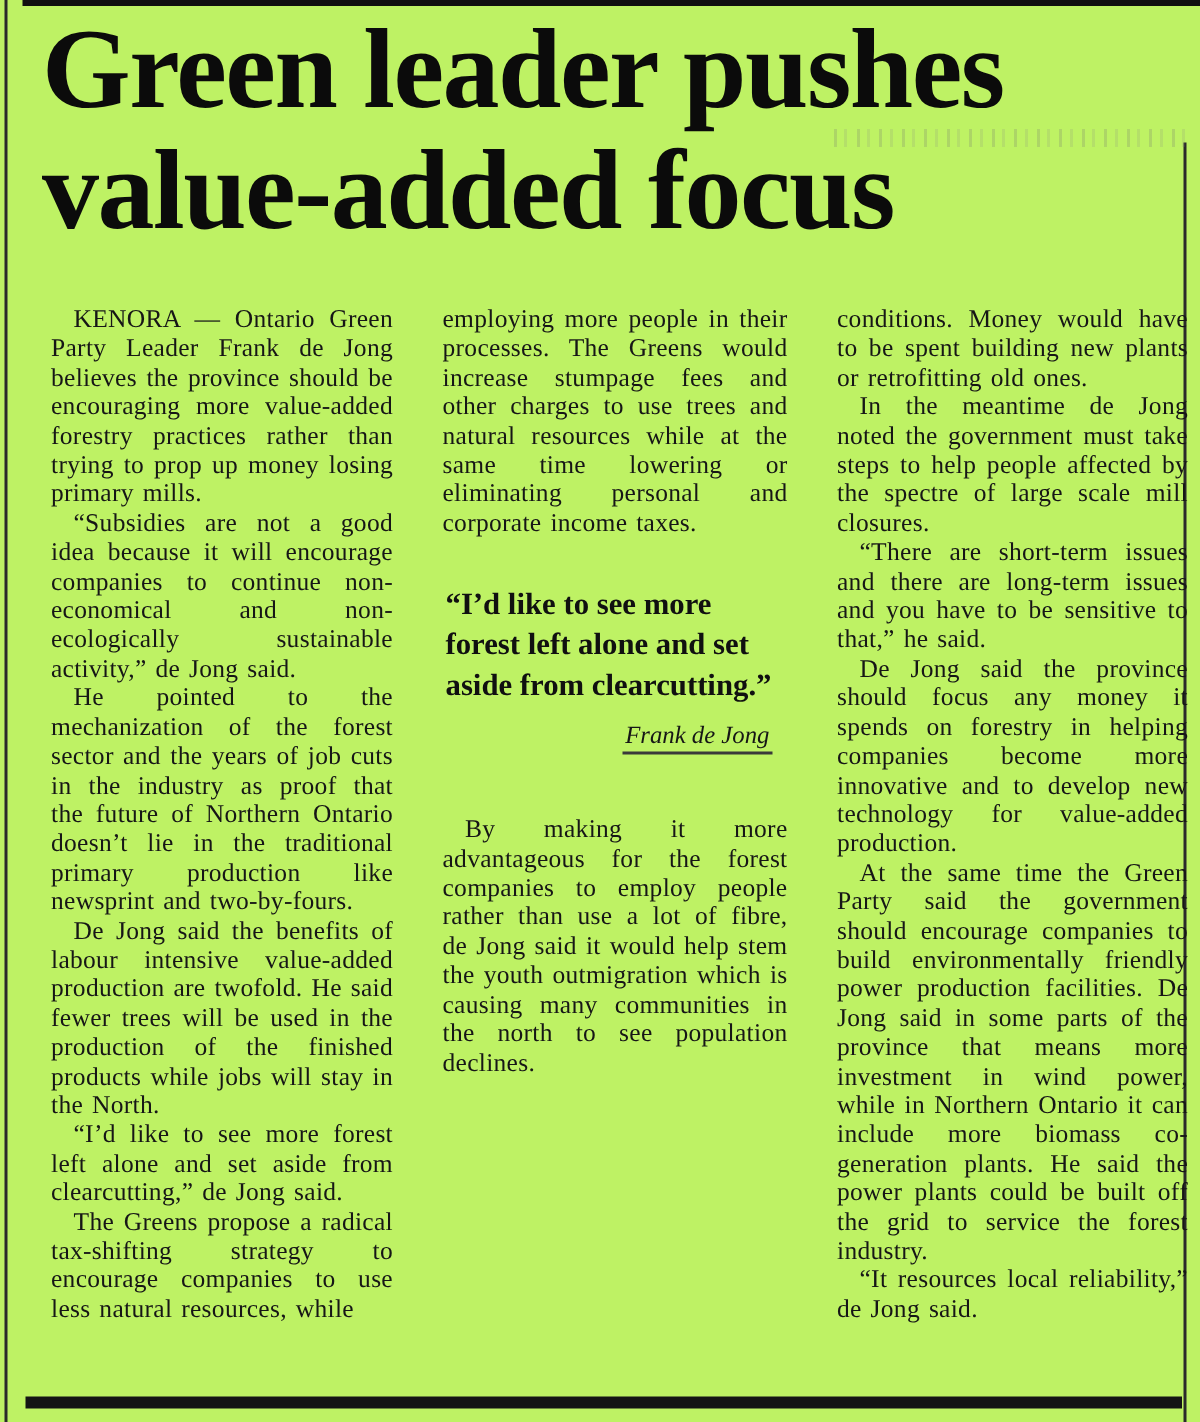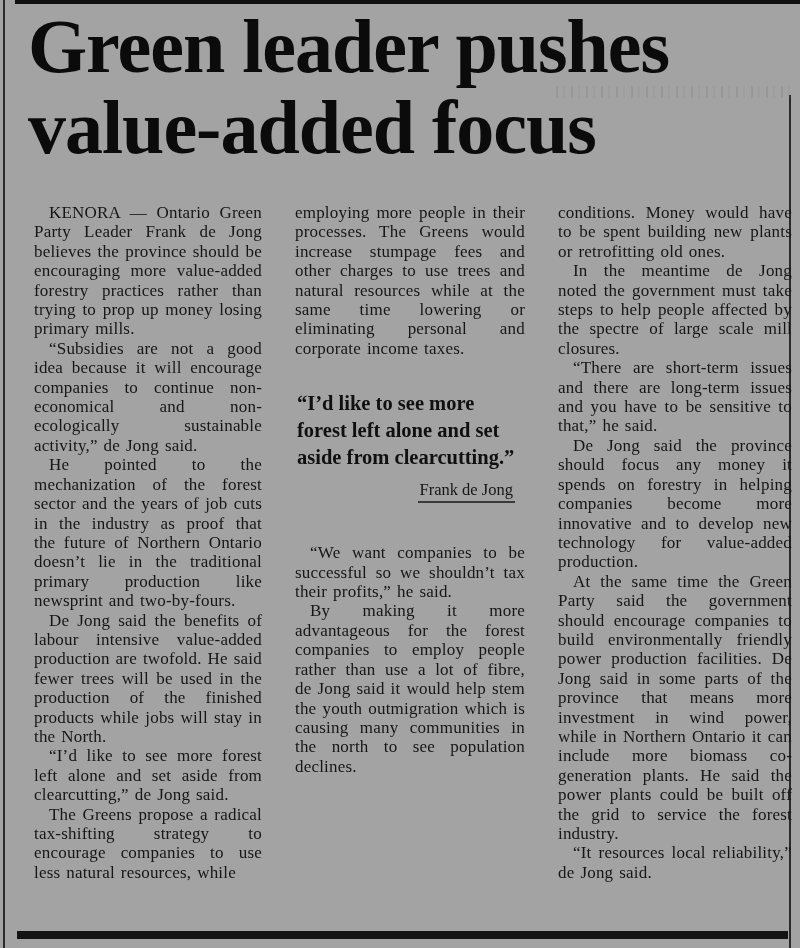--- a/index.html
+++ b/index.html
@@ -1,21 +1,21 @@
 <!DOCTYPE html>
 <html><head>
 <meta charset="utf-8">
 <style>
   html, body { margin:0; padding:0; background:#d8d8d4; }
   .page {
     position: relative;
     width: 800px;
     height: 948px;
     margin: 0 auto;
-    background: #a3a3a3;
+    background: #bef264;
     overflow: hidden;
     font-family: "Liberation Serif", serif;
     color: #161616;
   }
   
   .rule-top    { position:absolute; left:15px; right:0; top:0; height:4px; background:#101010; }
   .rule-left   { position:absolute; left:3px; top:0; bottom:0; width:2px; background:#2a2a2a; }
   .rule-right  { position:absolute; left:789px; top:95px; bottom:0; width:2px; background:#2a2a2a; }
   .rule-bottom { position:absolute; left:17px; width:771px; top:931px; height:8px; background:#141414; }
   .scan-smudge {
@@ -48,21 +48,21 @@
   .indent { text-indent:15px; }
   .pull-quote { margin:32px 0 40px 2px; }
   .pq-text {
     width:220px;
     font-size:20.5px; line-height:27px; font-weight:700;
     color:#101010; text-align:left;
   }
   .pq-attr-row { text-align:right; margin-top:9px; padding-right:10px; }
   .pq-attr {
     display:inline-block;
-    font-size:16.5px;
+    font-style:italic; font-size:16.5px;
     border-bottom:2px solid #3a3a3a; padding:0 2px 1px 2px;
   }
 </style>
 </head>
 <body>
 
 <div class="page">
 
   <div class="rule-top"></div>
   <div class="rule-left"></div>
@@ -84,21 +84,20 @@
     </div>
 
     <div class="col">
       <p class="para">employing more people in their processes. The Greens would increase stumpage fees and other charges to use trees and natural resources while at the same time lowering or eliminating personal and corporate income taxes.</p>
       <div class="pull-quote">
         <div class="pq-text">“I’d like to see more forest left alone and set aside from clearcutting.”</div>
         <div class="pq-attr-row">
           <span class="pq-attr">Frank de Jong</span>
         </div>
       </div>
-      <p class="para indent">“We want companies to be successful so we shouldn’t tax their profits,” he said.</p>
       <p class="para indent">By making it more advantageous for the forest companies to employ people rather than use a lot of fibre, de Jong said it would help stem the youth outmigration which is causing many communities in the north to see population declines.</p>
     </div>
 
     <div class="col">
       <p class="para">conditions. Money would have to be spent building new plants or retrofitting old ones.</p>
       <p class="para indent">In the meantime de Jong noted the government must take steps to help people affected by the spectre of large scale mill closures.</p>
       <p class="para indent">“There are short-term issues and there are long-term issues and you have to be sensitive to that,” he said.</p>
       <p class="para indent">De Jong said the province should focus any money it spends on forestry in helping companies become more innovative and to develop new technology for value-added production.</p>
       <p class="para indent">At the same time the Green Party said the government should encourage companies to build environmentally friendly power production facilities. De Jong said in some parts of the province that means more investment in wind power, while in Northern Ontario it can include more biomass co-generation plants. He said the power plants could be built off the grid to service the forest industry.</p>
       <p class="para indent">“It resources local reliability,” de Jong said.</p>

